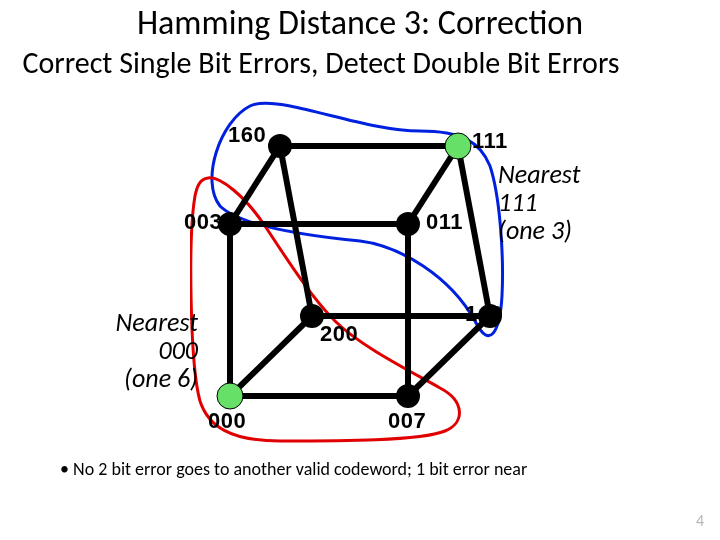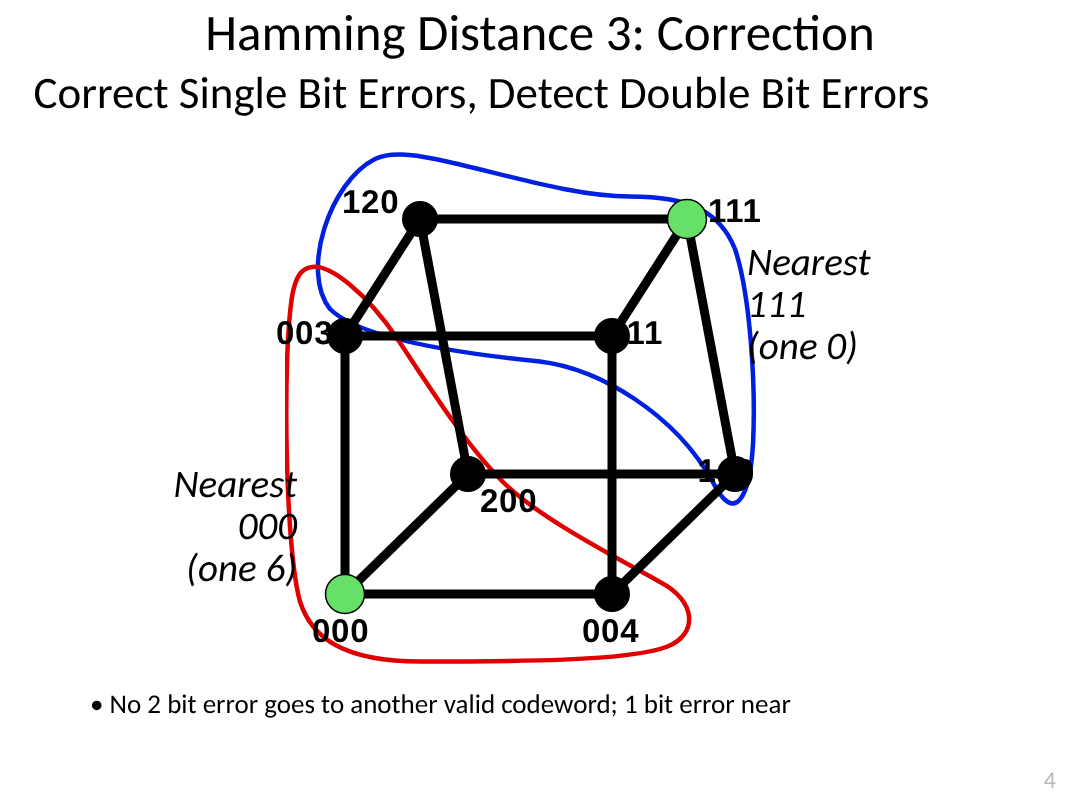--- a/index.html
+++ b/index.html
@@ -147,34 +147,34 @@
         <circle cx="40" cy="128" r="12" fill="#000"></circle>
         <circle cx="218" cy="128" r="12" fill="#000"></circle>
         <circle cx="122" cy="220" r="12" fill="#000"></circle>
         <circle cx="300" cy="220" r="12" fill="#000"></circle>
         <circle cx="40" cy="300" r="13" fill="#66e066" stroke="#000" stroke-width="1"></circle>
         <circle cx="218" cy="300" r="12" fill="#000"></circle>
       </g>
     </svg>
 
     
-    <div class="lbl" style="left:38px;  top:26px;">120</div>
+    <div class="lbl" style="left:38px;  top:26px;">160</div>
     <div class="lbl" style="left:282px; top:32px;">111</div>
     <div class="lbl" style="left:-6px;  top:113px;">003</div>
-    <div class="lbl" style="left:215px; top:113px;">011</div>
+    <div class="lbl" style="left:236px; top:113px;">011</div>
     <div class="lbl" style="left:130px; top:225px;">200</div>
     <div class="lbl" style="left:275px; top:205px;">140</div>
     <div class="lbl" style="left:18px;  top:312px;">000</div>
-    <div class="lbl" style="left:198px; top:312px;">004</div>
+    <div class="lbl" style="left:198px; top:312px;">007</div>
   </div>
 
   <div class="note-right">
     <div>Nearest</div>
     <div>111</div>
-    <div>(one 0)</div>
+    <div>(one 3)</div>
   </div>
   <div class="note-left">
     <div>Nearest</div>
     <div>000</div>
     <div>(one 6)</div>
   </div>
 
   <div class="bullets">
     <div class="row">• <span>No 2 bit error goes to another valid codeword; 1 bit error near</span></div>
   </div>

